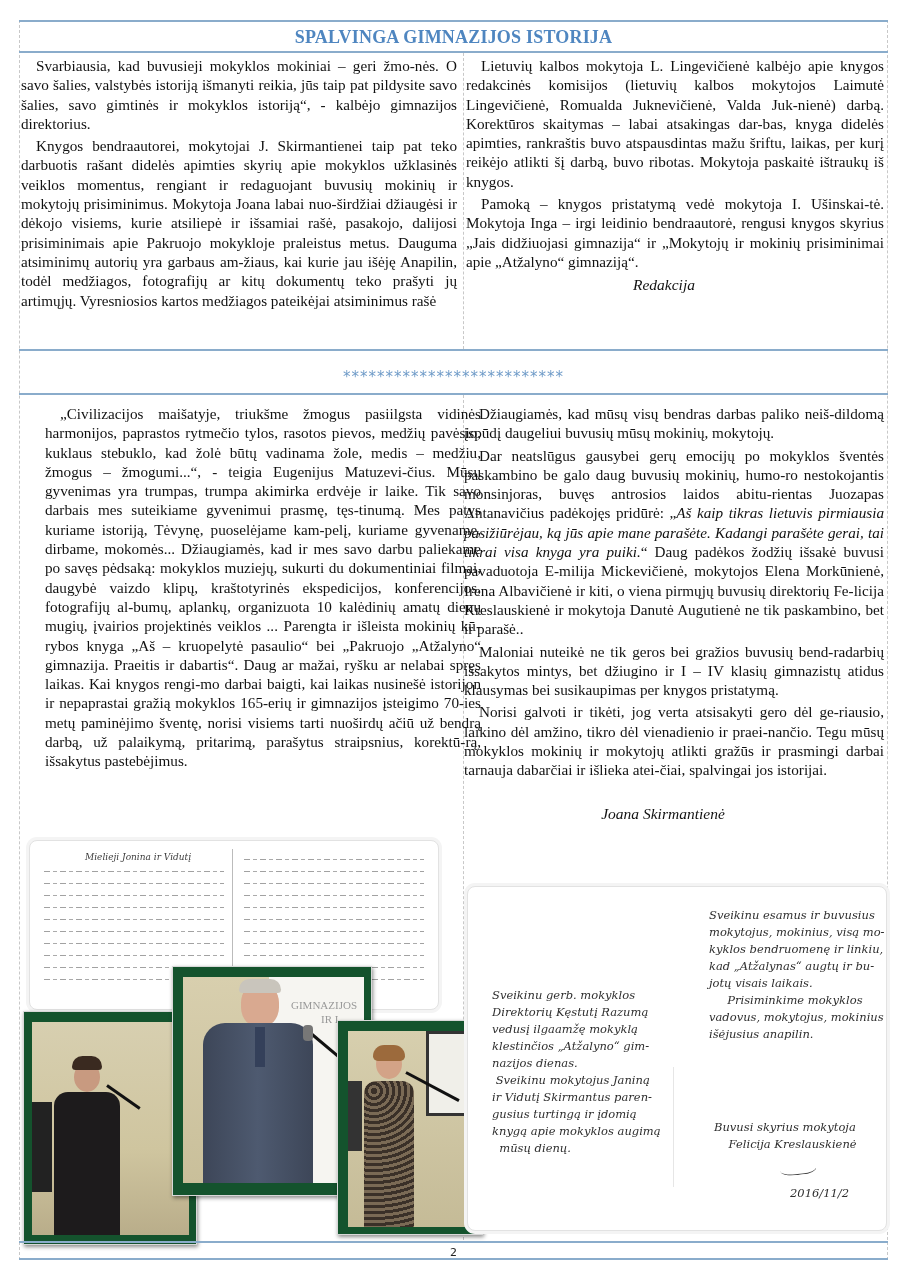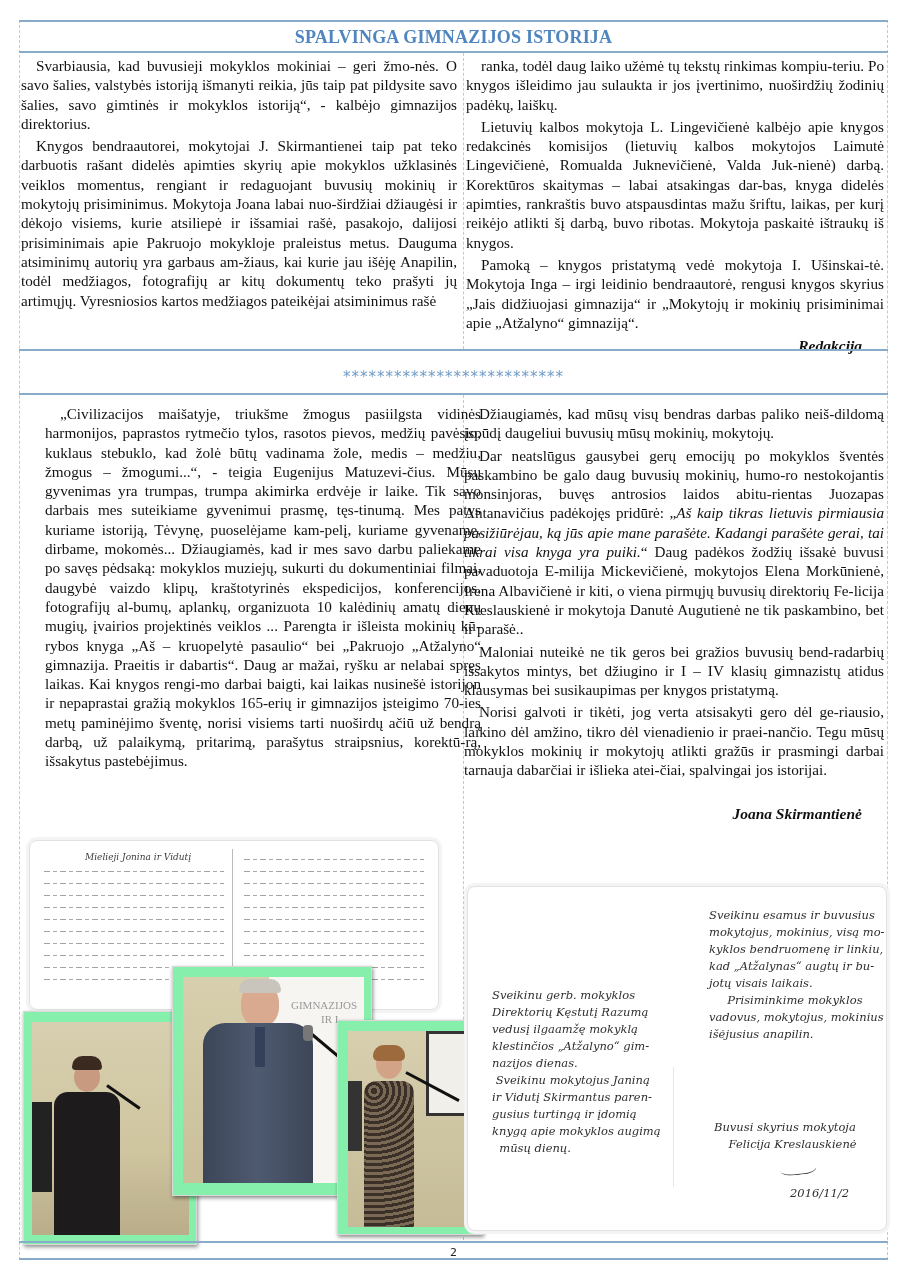--- a/index.html
+++ b/index.html
@@ -14,41 +14,41 @@
   .hrule { position: absolute; left: 0; right: 0; height: 0; border-top: 2px solid #8aaccb; }
 
   .header-title {
     position: absolute; left: 0; right: 0; top: 3px; height: 28px;
     text-align: center; font-family: "Liberation Serif", serif; font-weight: bold;
     font-size: 18px; color: #4f86c0; letter-spacing: 0.2px; line-height: 28px;
   }
 
   .col { position: absolute; font-size: 15.2px; line-height: 19.3px; text-align: justify; hyphens: manual; }
   .col p { text-indent: 15px; margin-bottom: 3px; }
-  .sig { text-align: right; font-weight: bold; font-style: italic; font-size: 15.5px; }
+  .sig { text-align: center; font-weight: normal; font-style: italic; font-size: 15.5px; }
 
   .stars {
     position: absolute; left: 0; right: 0; top: 348px; text-align: center;
     color: #6f9bc8; font-size: 15px; letter-spacing: 1px; font-family: "DejaVu Sans", sans-serif;
   }
 
   .footer-num {
     position: absolute; left: 0; right: 0; top: 1226px; text-align: center;
     font-family: "DejaVu Sans", sans-serif; font-size: 11px; color: #222;
   }
 
   
   .card {
     position: absolute; background: #fff; border: 1px solid #e2e2e2; border-radius: 8px;
     box-shadow: 0 0 0 3px #f4f4f4;
   }
   .hand { position: absolute; font-family: "DejaVu Serif", serif; font-style: italic; color: #3c3c3c; font-size: 9px; line-height: 12px; }
   .scribble { position: absolute; left: 0; right: 0; height: 1px; background: repeating-linear-gradient(90deg, #555 0 6px, transparent 6px 9px, #666 9px 13px, transparent 13px 16px); opacity: 0.55; }
 
-  .photo-frame { position: absolute; background: #86efac; box-shadow: 1px 2px 4px rgba(0,0,0,0.45); border: 1px solid #d8d8d8; }
+  .photo-frame { position: absolute; background: #14532d; box-shadow: 1px 2px 4px rgba(0,0,0,0.45); border: 1px solid #d8d8d8; }
   .photo { position: absolute; overflow: hidden; background: #d9cfb2; }
 
   .letter-text { position: absolute; font-family: "DejaVu Serif", serif; font-style: italic; color: #2e2e2e; font-size: 11.5px; line-height: 17px; white-space: pre; }
 </style>
 </head>
 <body>
 
 <div class="page">
   <div class="vline-l"></div>
   <div class="vline-r"></div>
@@ -56,21 +56,20 @@
   <div class="hrule" style="top:0;"></div>
   <h1 class="header-title">SPALVINGA GIMNAZIJOS ISTORIJA</h1>
   <div class="hrule" style="top:31px;"></div>
 
   <div class="vline-mid" style="top:33px; height:296px;"></div>
   <div class="col" style="left:2px; top:36px; width:436px;">
     <p>Svarbiausia, kad buvusieji mokyklos mokiniai – geri žmo-nės. O savo šalies, valstybės istoriją išmanyti reikia, jūs taip pat pildysite savo šalies, savo gimtinės ir mokyklos istoriją“, - kalbėjo gimnazijos direktorius.</p>
     <p>Knygos bendraautorei, mokytojai J. Skirmantienei taip pat teko darbuotis rašant didelės apimties skyrių apie mokyklos užklasinės veiklos momentus, rengiant ir redaguojant buvusių mokinių ir mokytojų prisiminimus. Mokytoja Joana labai nuo-širdžiai džiaugėsi ir dėkojo visiems, kurie atsiliepė ir išsamiai rašė, pasakojo, dalijosi prisiminimais apie Pakruojo mokykloje praleistus metus. Dauguma atsiminimų autorių yra garbaus am-žiaus, kai kurie jau išėję Anapilin, todėl medžiagos, fotografijų ar kitų dokumentų teko prašyti jų artimųjų. Vyresniosios kartos medžiagos pateikėjai atsiminimus rašė</p>
   </div>
   <div class="col" style="left:447px; top:36px; width:418px;">
-    <p>ranka, todėl daug laiko užėmė tų tekstų rinkimas kompiu-teriu. Po knygos išleidimo jau sulaukta ir jos įvertinimo, nuoširdžių žodinių padėkų, laiškų.</p>
     <p>Lietuvių kalbos mokytoja L. Lingevičienė kalbėjo apie knygos redakcinės komisijos (lietuvių kalbos mokytojos Laimutė Lingevičienė, Romualda Juknevičienė, Valda Juk-nienė) darbą. Korektūros skaitymas – labai atsakingas dar-bas, knyga didelės apimties, rankraštis buvo atspausdintas mažu šriftu, laikas, per kurį reikėjo atlikti šį darbą, buvo ribotas. Mokytoja paskaitė ištraukų iš knygos.</p>
     <p>Pamoką – knygos pristatymą vedė mokytoja I. Ušinskai-tė. Mokytoja Inga – irgi leidinio bendraautorė, rengusi knygos skyrius „Jais didžiuojasi gimnazija“ ir „Mokytojų ir mokinių prisiminimai apie „Atžalyno“ gimnaziją“.</p>
     <div class="sig" style="margin-top:4px; margin-right:22px;">Redakcija</div>
   </div>
 
   <div class="hrule" style="top:329px;"></div>
   <div class="stars">**************************</div>
   <div class="hrule" style="top:373px;"></div>
 
   <div class="vline-mid" style="top:375px; height:845px;"></div>

